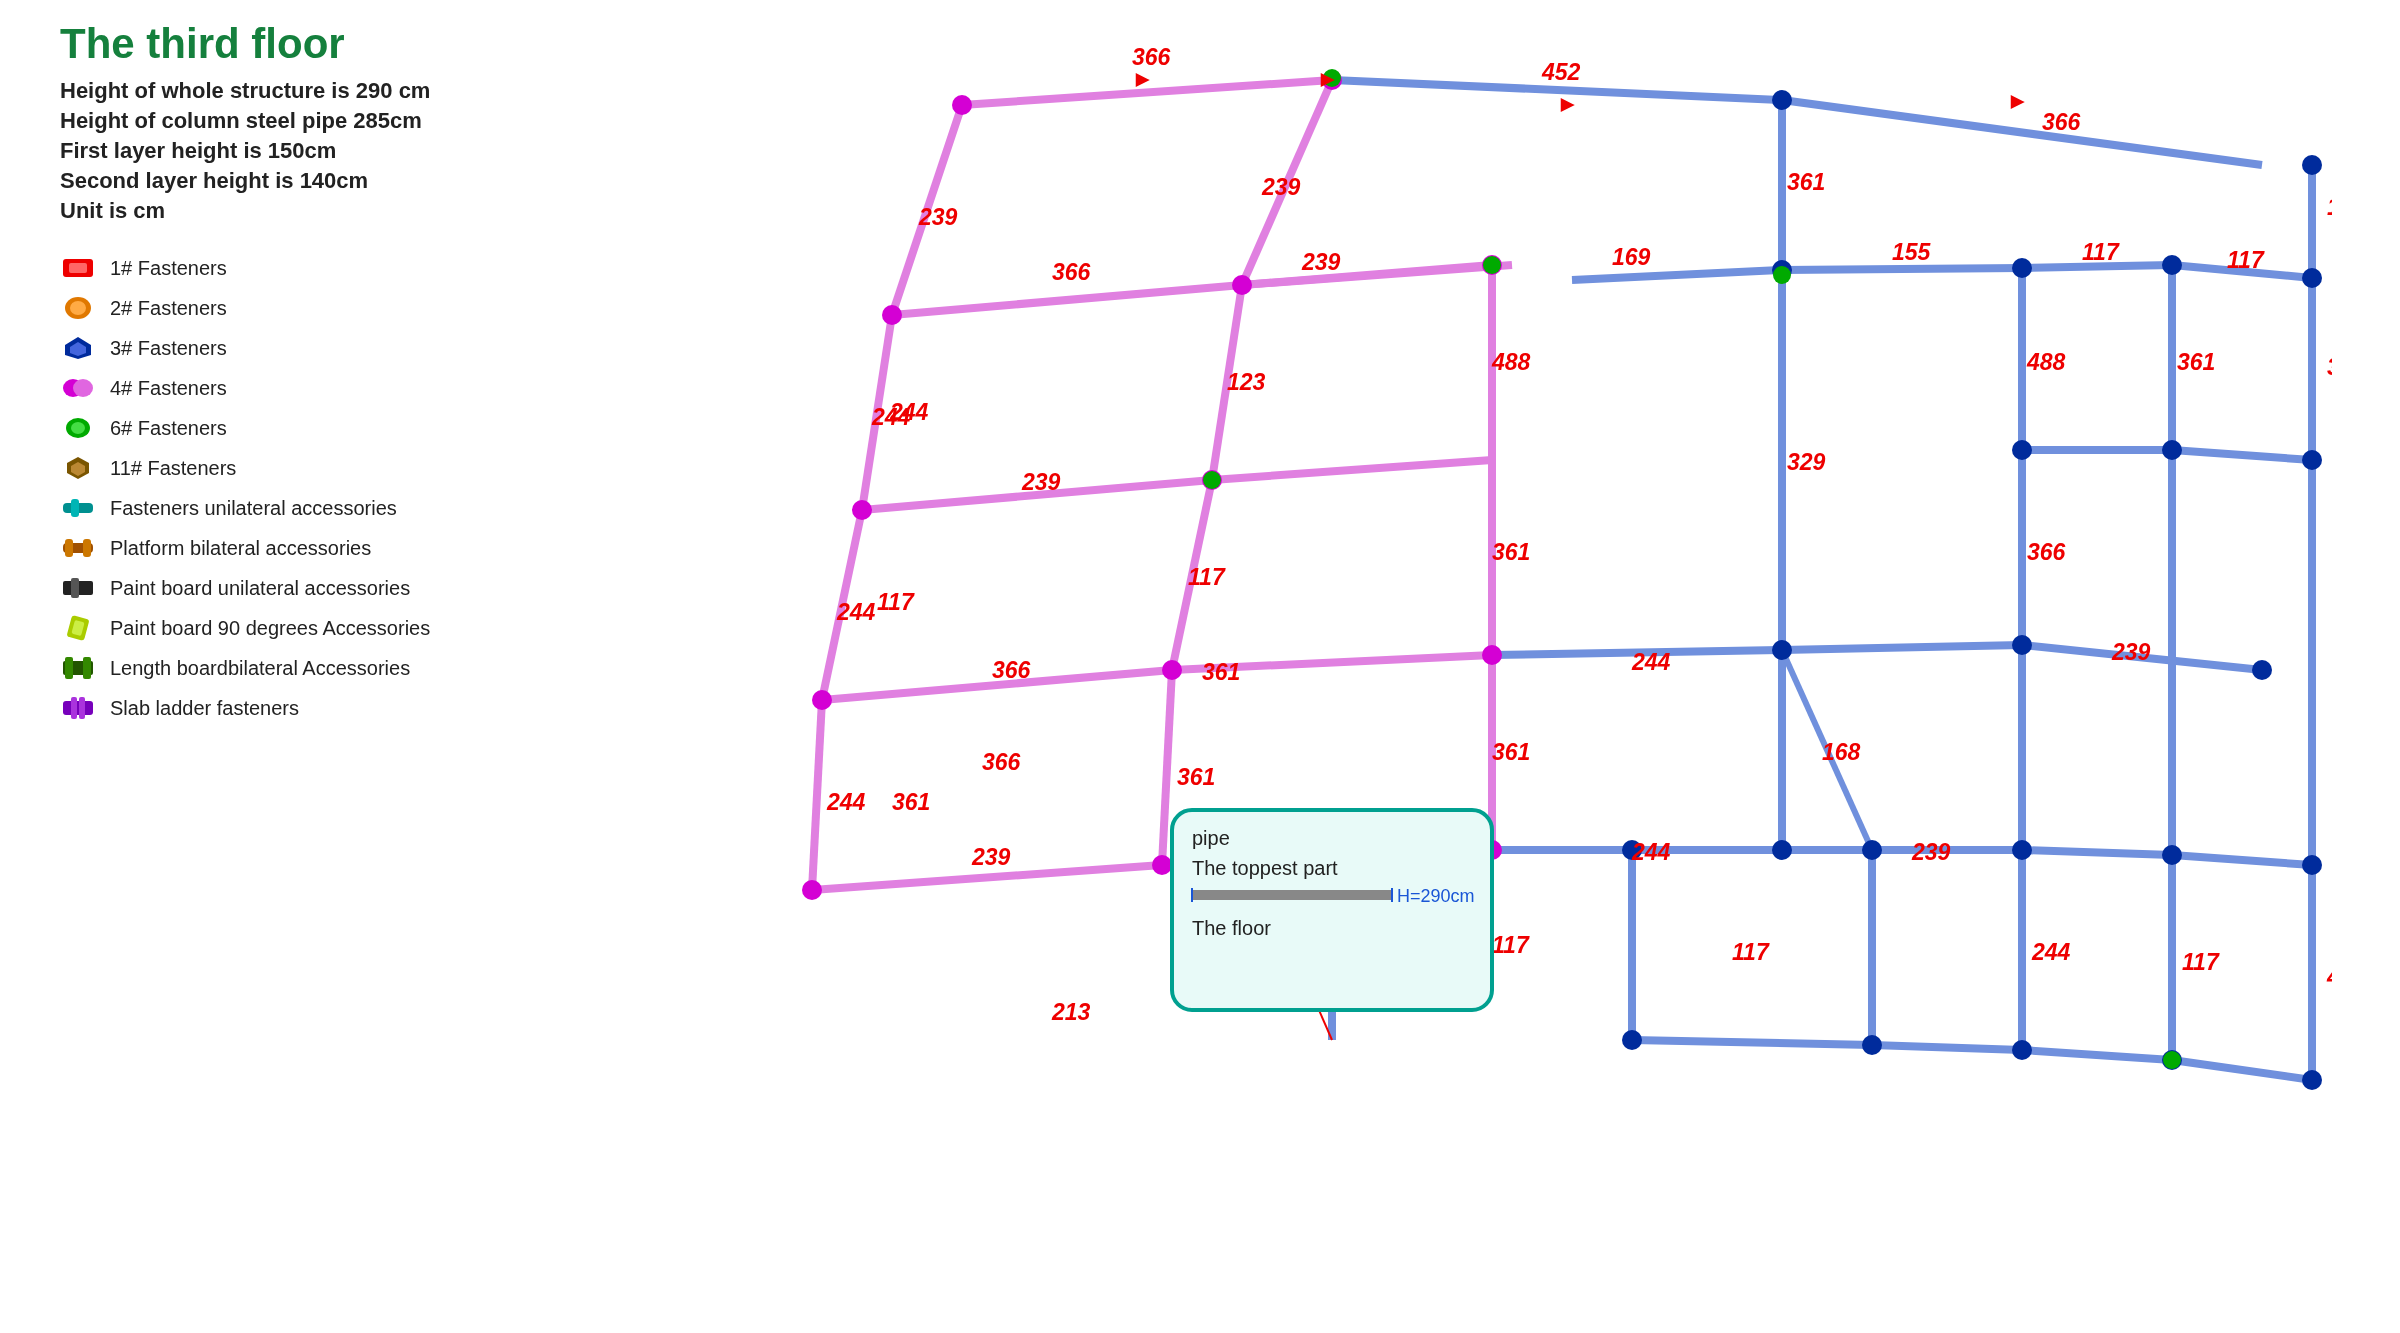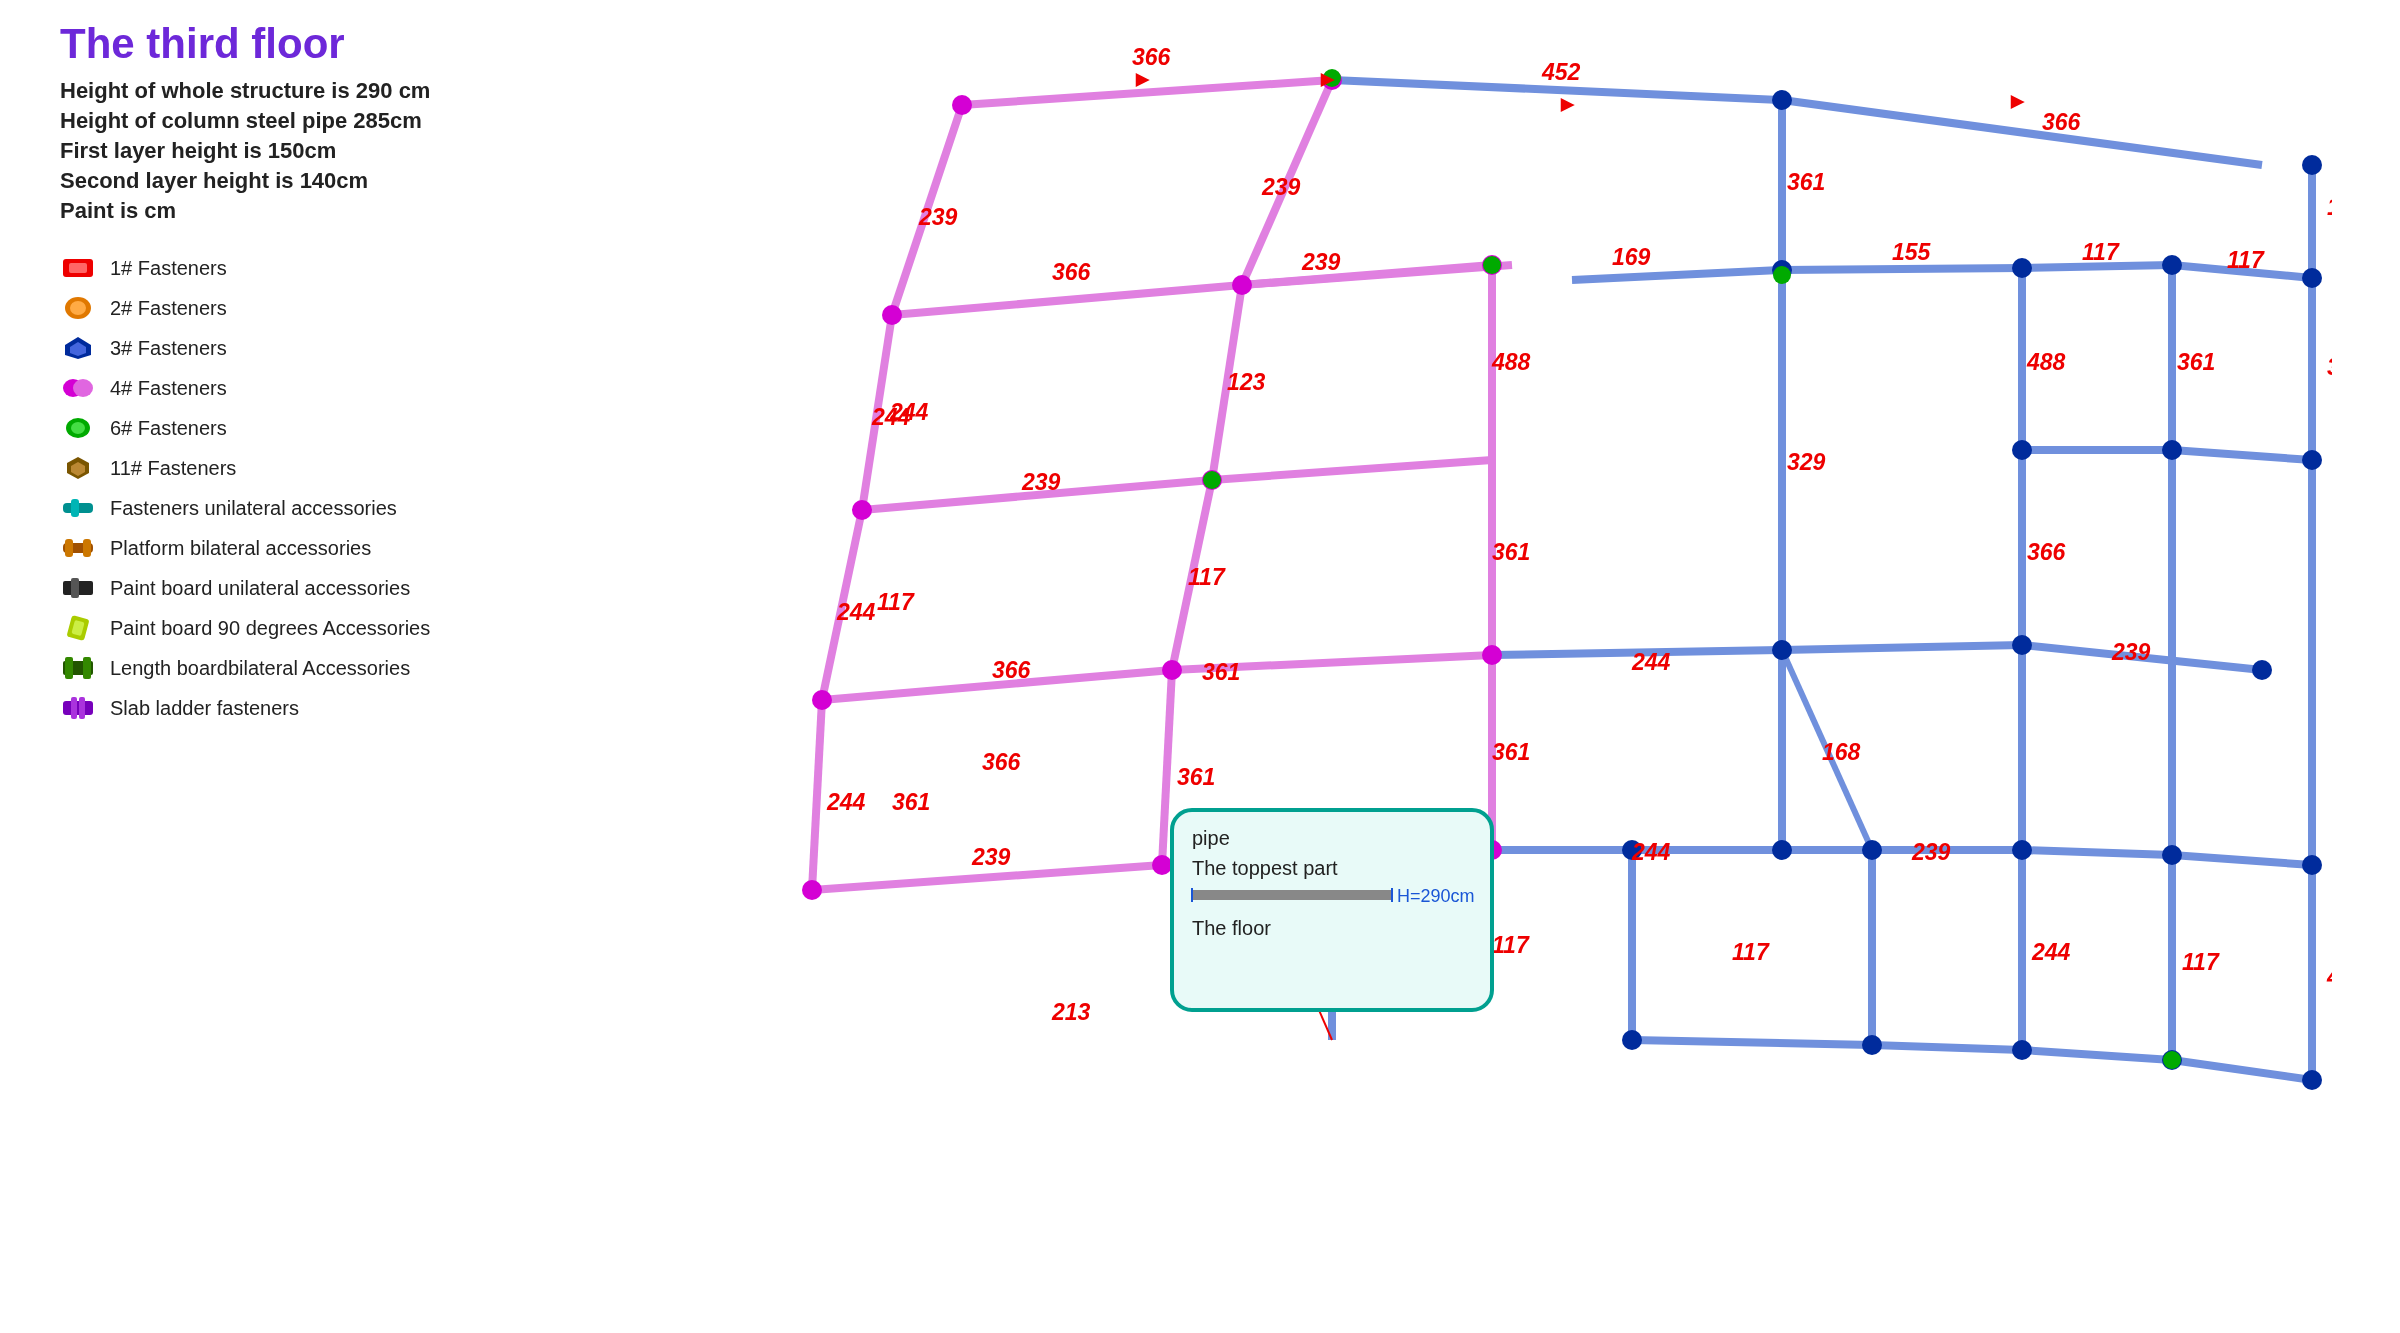--- a/index.html
+++ b/index.html
@@ -11,21 +11,21 @@
       overflow: hidden;
       position: relative;
     }
     #info-panel {
       position: absolute;
       left: 60px;
       top: 20px;
       width: 420px;
     }
     #page-title {
-      color: #6d28d9;
+      color: #15803d;
       font-size: 42px;
       font-weight: bold;
       margin-bottom: 10px;
     }
     .info-line {
       font-size: 22px;
       color: #222;
       margin-bottom: 4px;
       font-weight: bold;
     }
@@ -64,21 +64,21 @@
 </head>
 <body>
 
 <div id="info-panel">
   <div id="page-title">The third floor</div>
   <div class="info-lines">
     <div class="info-line">Height of whole structure is 290 cm</div>
     <div class="info-line">Height of column steel pipe 285cm</div>
     <div class="info-line">First layer  height is 150cm</div>
     <div class="info-line">Second layer  height is 140cm</div>
-    <div class="info-line">Paint is cm</div>
+    <div class="info-line">Unit is cm</div>
   </div>
   <div class="legend">
 
     <div class="legend-item">
       <div class="legend-icon">
         <svg width="34" height="26">
             <rect x="2" y="4" width="30" height="18" rx="3" fill="#e00"></rect>
             <rect x="8" y="8" width="18" height="10" rx="2" fill="#ff6666"></rect>
           </svg>
       </div>

